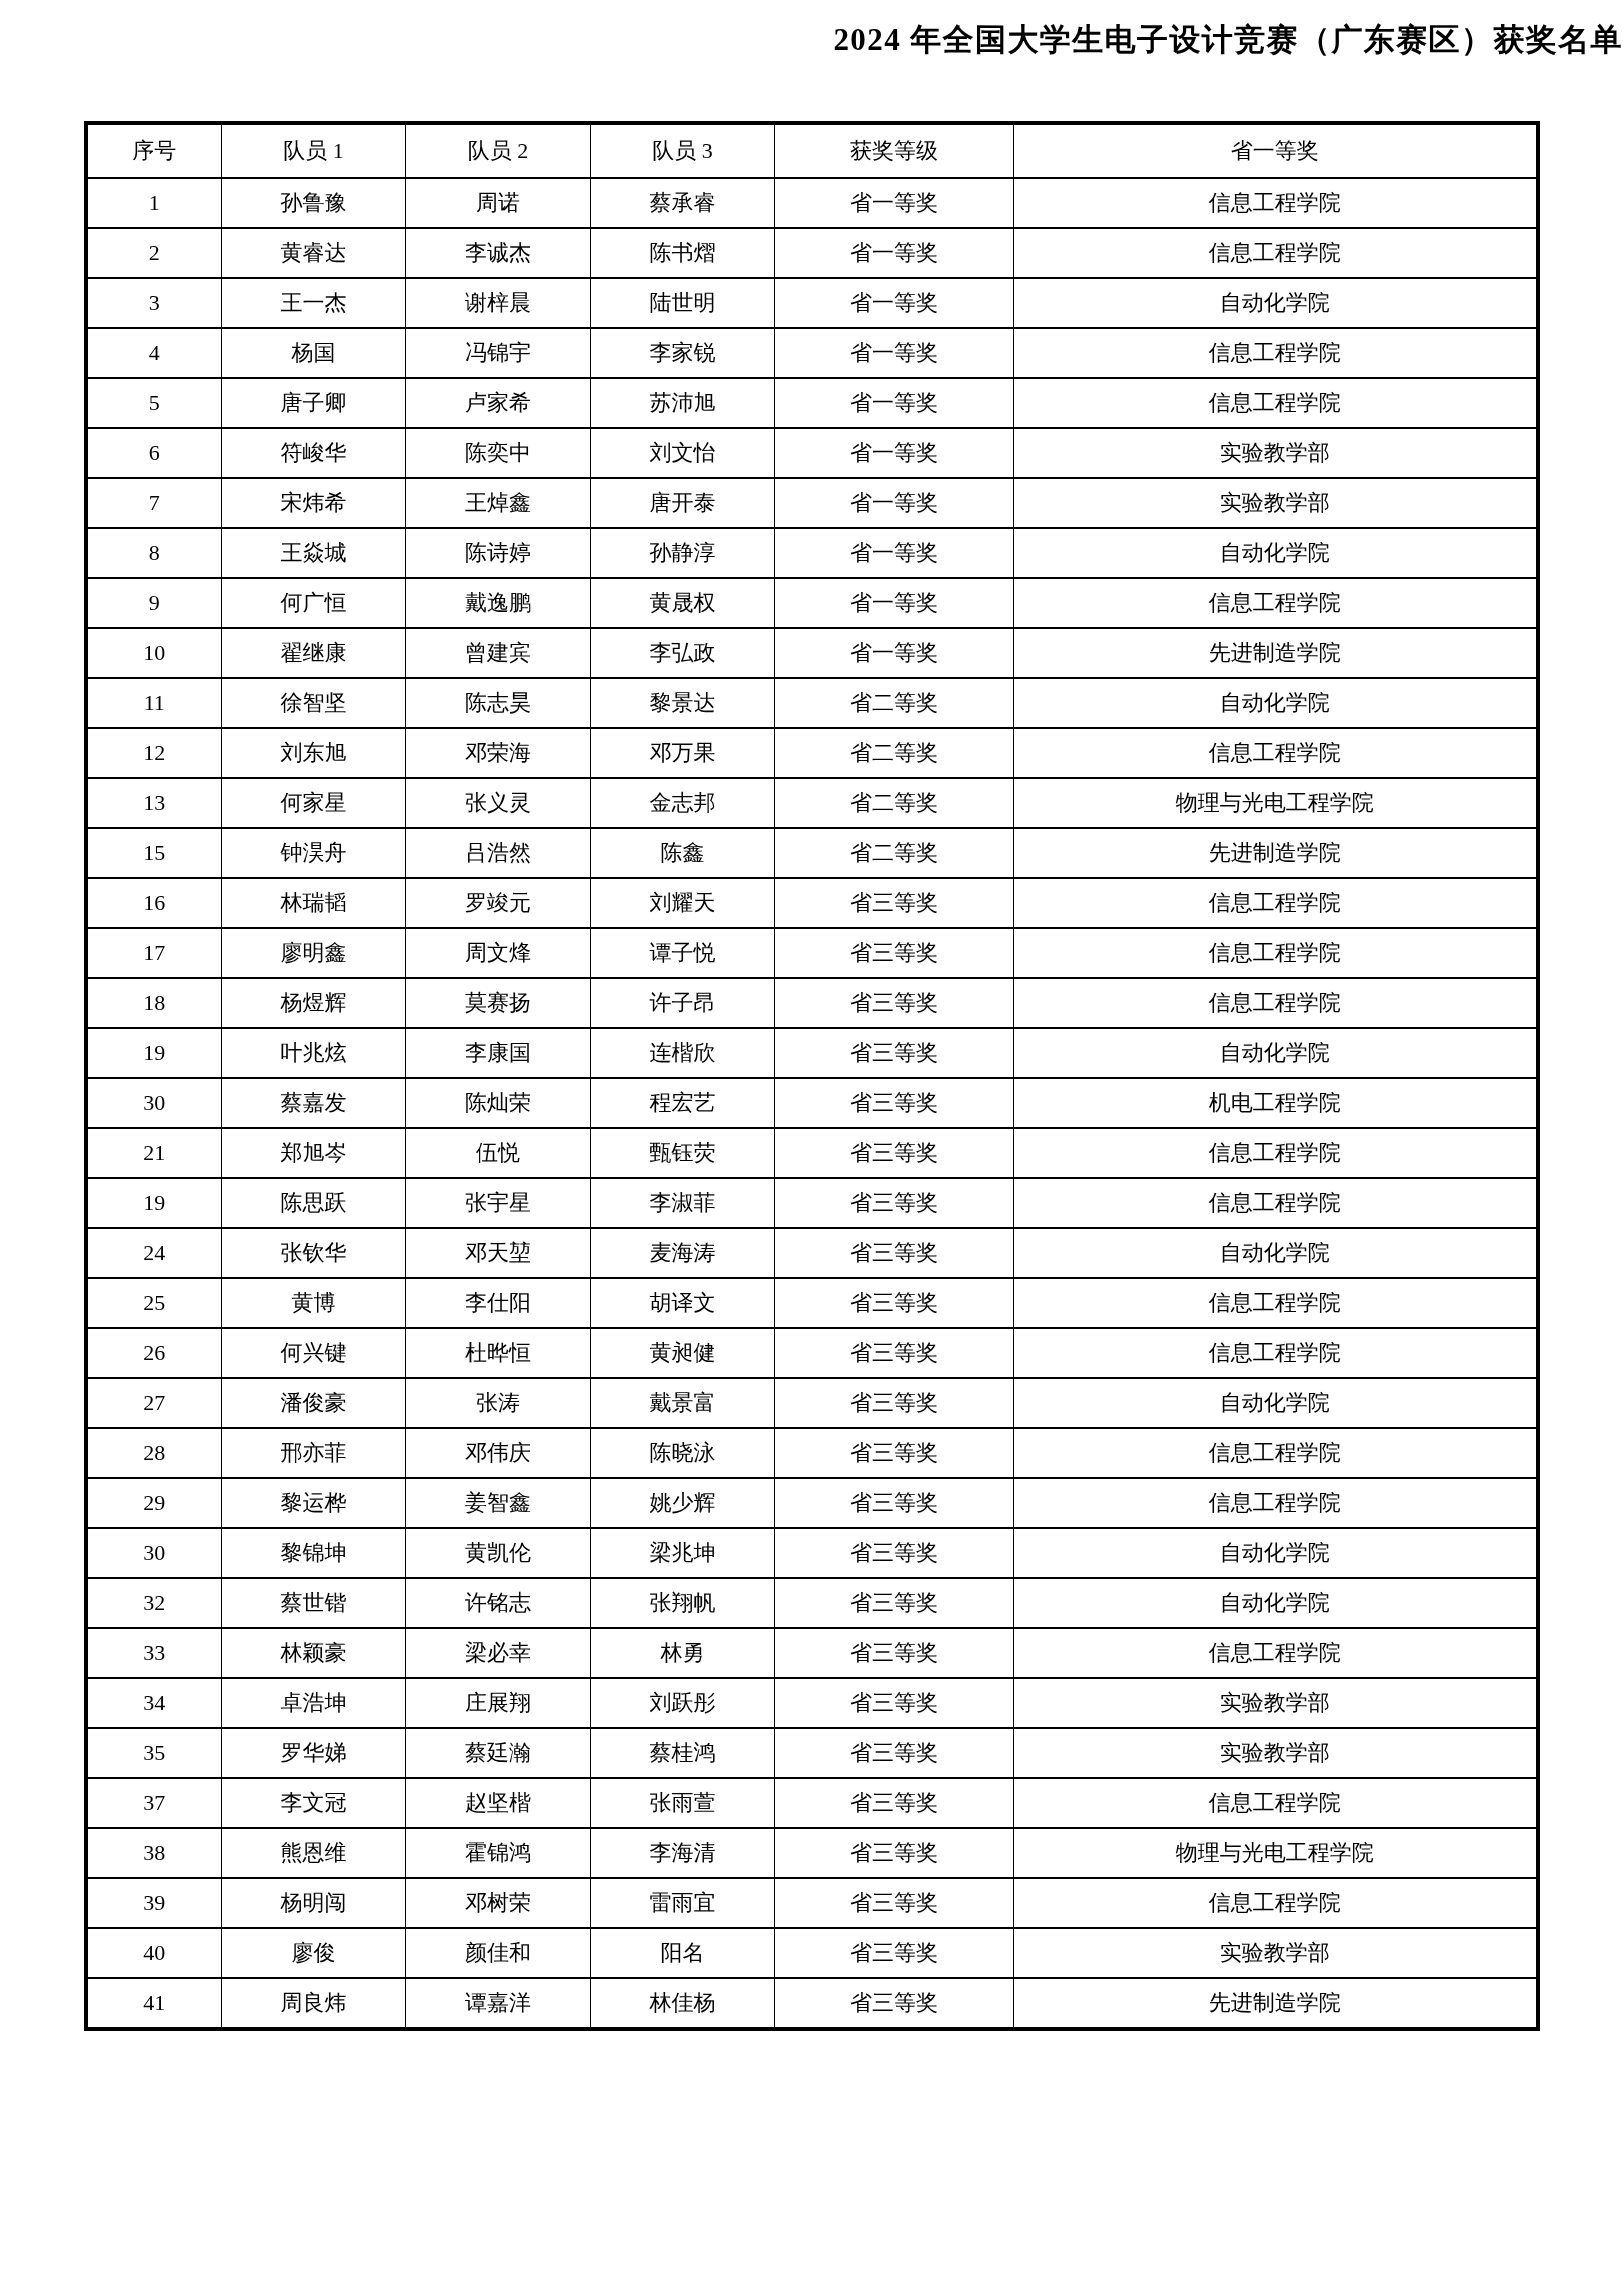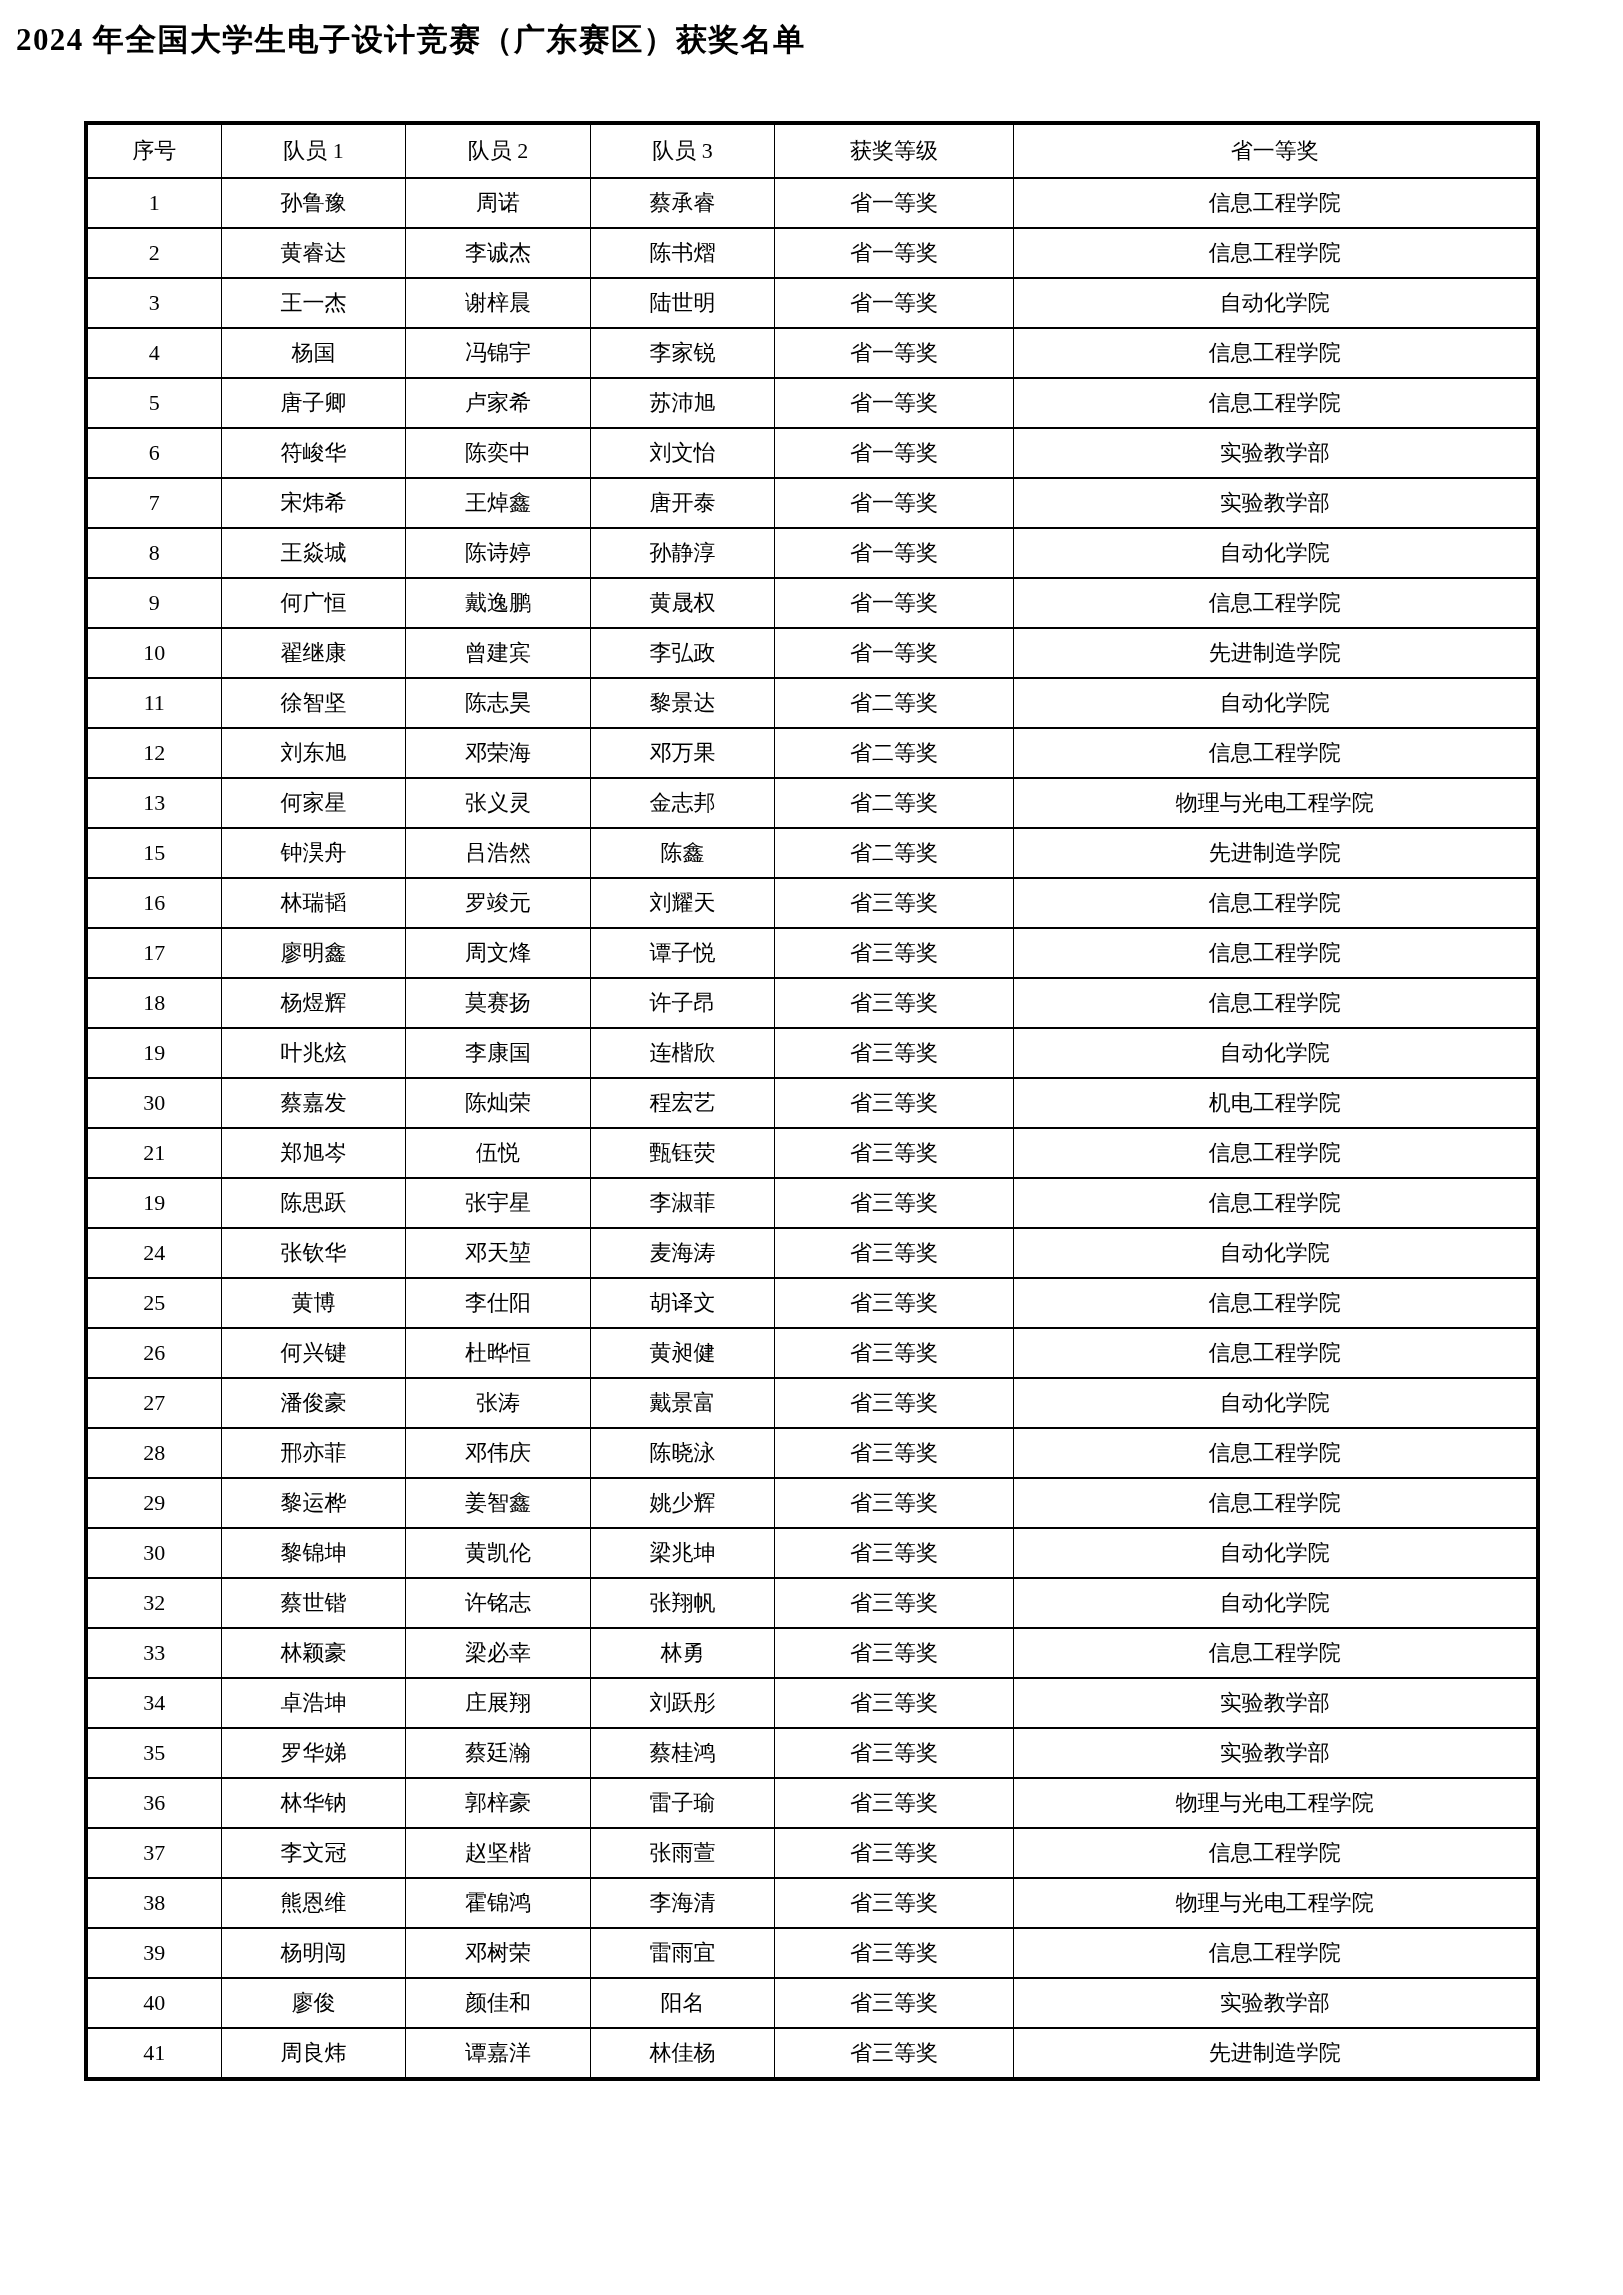--- a/index.html
+++ b/index.html
@@ -9,26 +9,25 @@
   }
   body {
     width: 1623px;
     height: 2295px;
     font-family: "Liberation Serif", "DejaVu Serif", serif;
     color: #000000;
     position: relative;
   }
   .doc-title {
     padding-top: 20.5px;
-    text-align: left;
+    text-align: right;
     font-size: 31px;
     font-weight: bold;
     letter-spacing: 1.4px;
     line-height: 1.2;
-    margin-left: 16px;
   }
   table.award-table {
     border-collapse: collapse;
     table-layout: fixed;
     width: 1452px;
     margin: 63px auto 10px auto;
     border: 4.1px solid #000000;
   }
   table.award-table th,
   table.award-table td {
@@ -332,28 +331,20 @@
   </tr>
       <tr>
     <td>35</td>
     <td>罗华娣</td>
     <td>蔡廷瀚</td>
     <td>蔡桂鸿</td>
     <td>省三等奖</td>
     <td>实验教学部</td>
   </tr>
       <tr>
-    <td>36</td>
-    <td>林华钠</td>
-    <td>郭梓豪</td>
-    <td>雷子瑜</td>
-    <td>省三等奖</td>
-    <td>物理与光电工程学院</td>
-  </tr>
-      <tr>
     <td>37</td>
     <td>李文冠</td>
     <td>赵坚楷</td>
     <td>张雨萱</td>
     <td>省三等奖</td>
     <td>信息工程学院</td>
   </tr>
       <tr>
     <td>38</td>
     <td>熊恩维</td>

